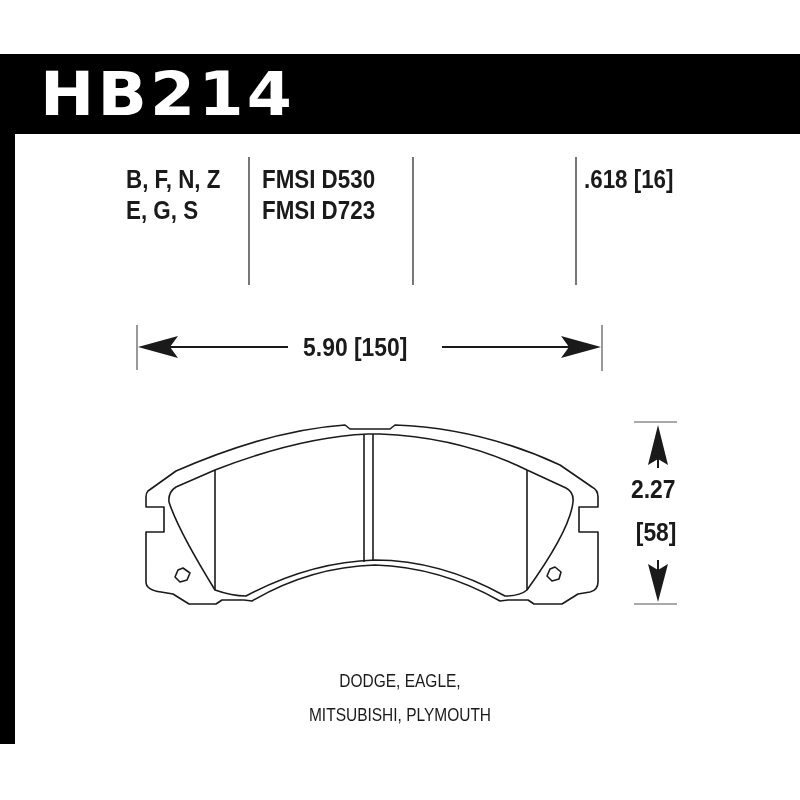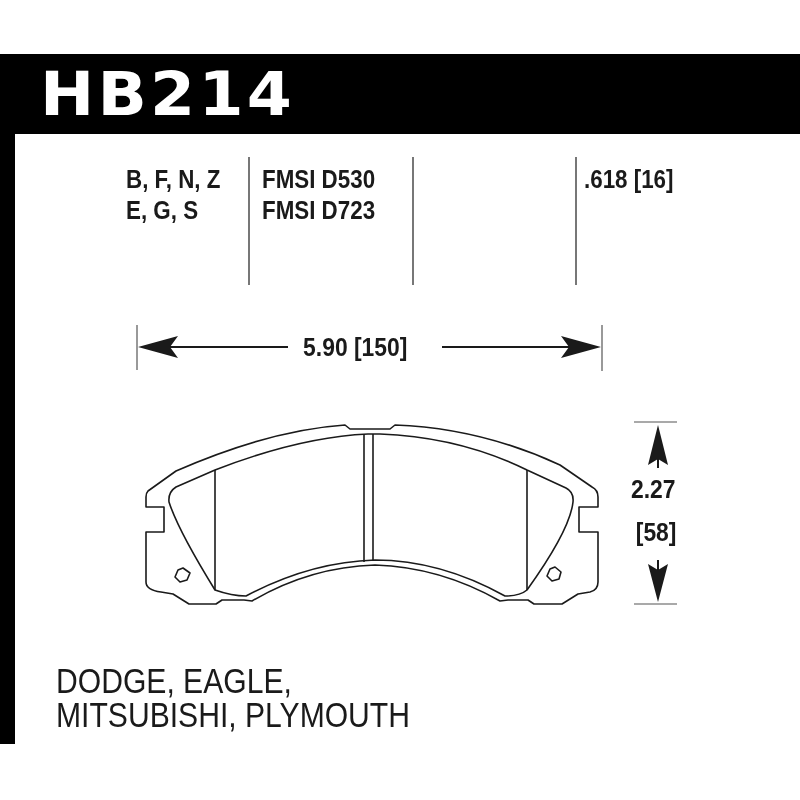--- a/index.html
+++ b/index.html
@@ -67,21 +67,22 @@
       font-weight: bold;
       color: #1a1a1a;
       white-space: nowrap;
       line-height: 1;
       transform: scaleX(0.88);
     }
     .fitment {
       position: absolute;
       left: 0;
       width: 800px;
-      font-size: 35px;
+      text-align: center;
+      font-size: 18px;
       line-height: 34px;
       color: #1a1a1a;
       top: 664px;
     }
     .fitment div {
       display: block;
       transform: scaleX(0.86);
     }
     svg.overlay {
       position: absolute;

